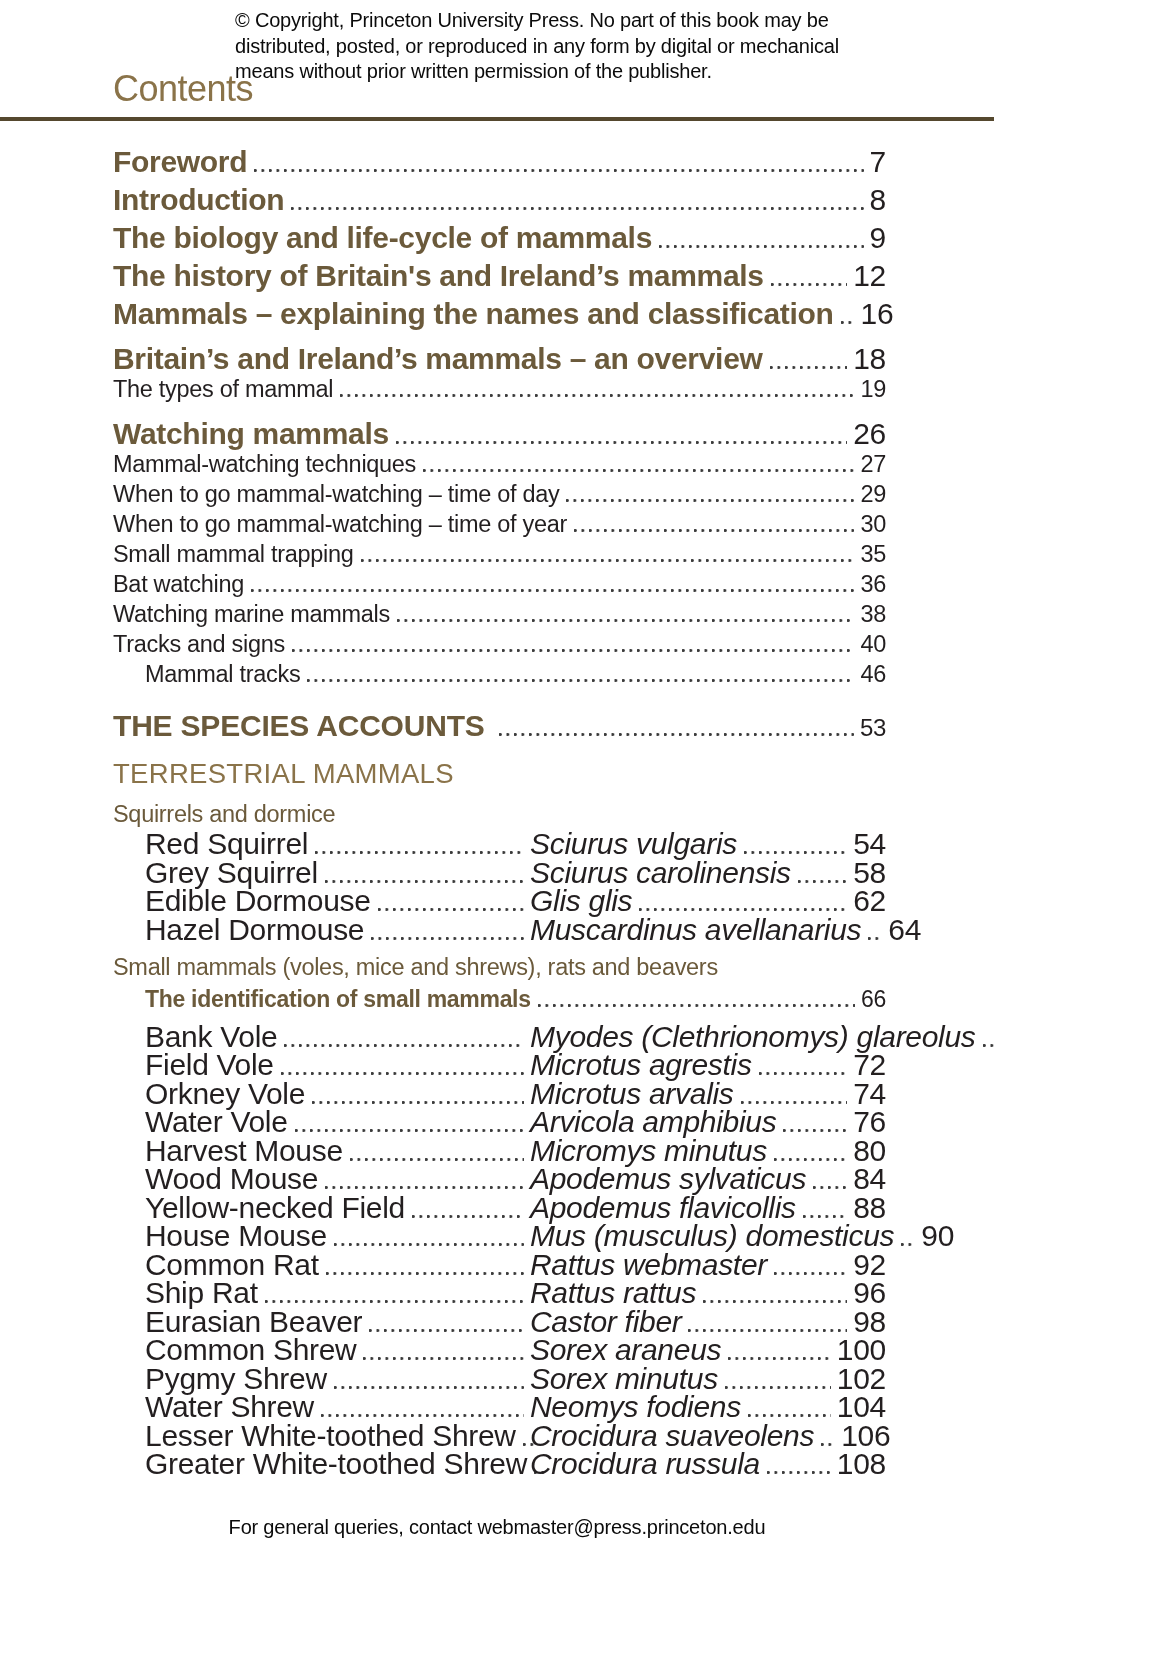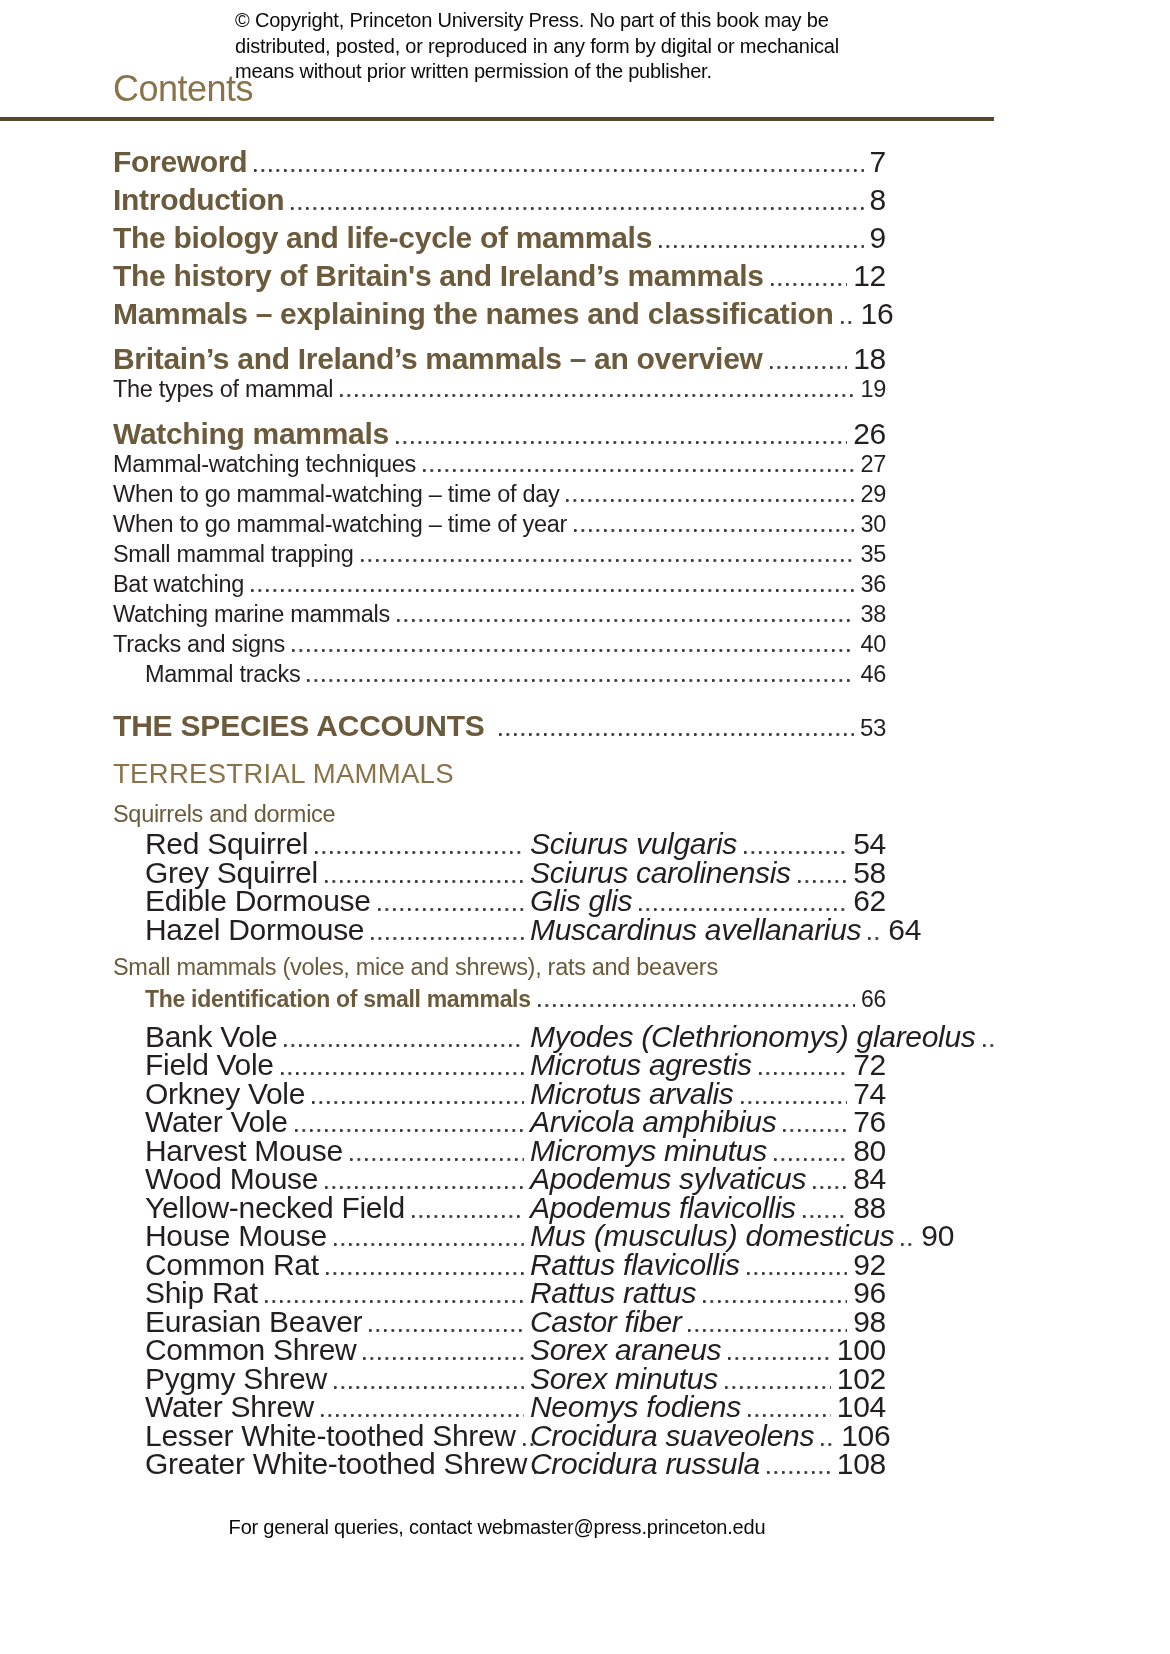--- a/index.html
+++ b/index.html
@@ -273,21 +273,21 @@
         </span>
         <span class="latin">Mus (musculus) domesticus</span>
         <span class="leader"></span>
         <span class="pg">90</span>
       </div>
       <div class="row species">
         <span class="sp-left">
           <span class="lbl">Common Rat</span>
           <span class="leader"></span>
         </span>
-        <span class="latin">Rattus flavicollis</span>
+        <span class="latin">Rattus webmaster</span>
         <span class="leader"></span>
         <span class="pg">92</span>
       </div>
       <div class="row species">
         <span class="sp-left">
           <span class="lbl">Ship Rat</span>
           <span class="leader"></span>
         </span>
         <span class="latin">Rattus rattus</span>
         <span class="leader"></span>

